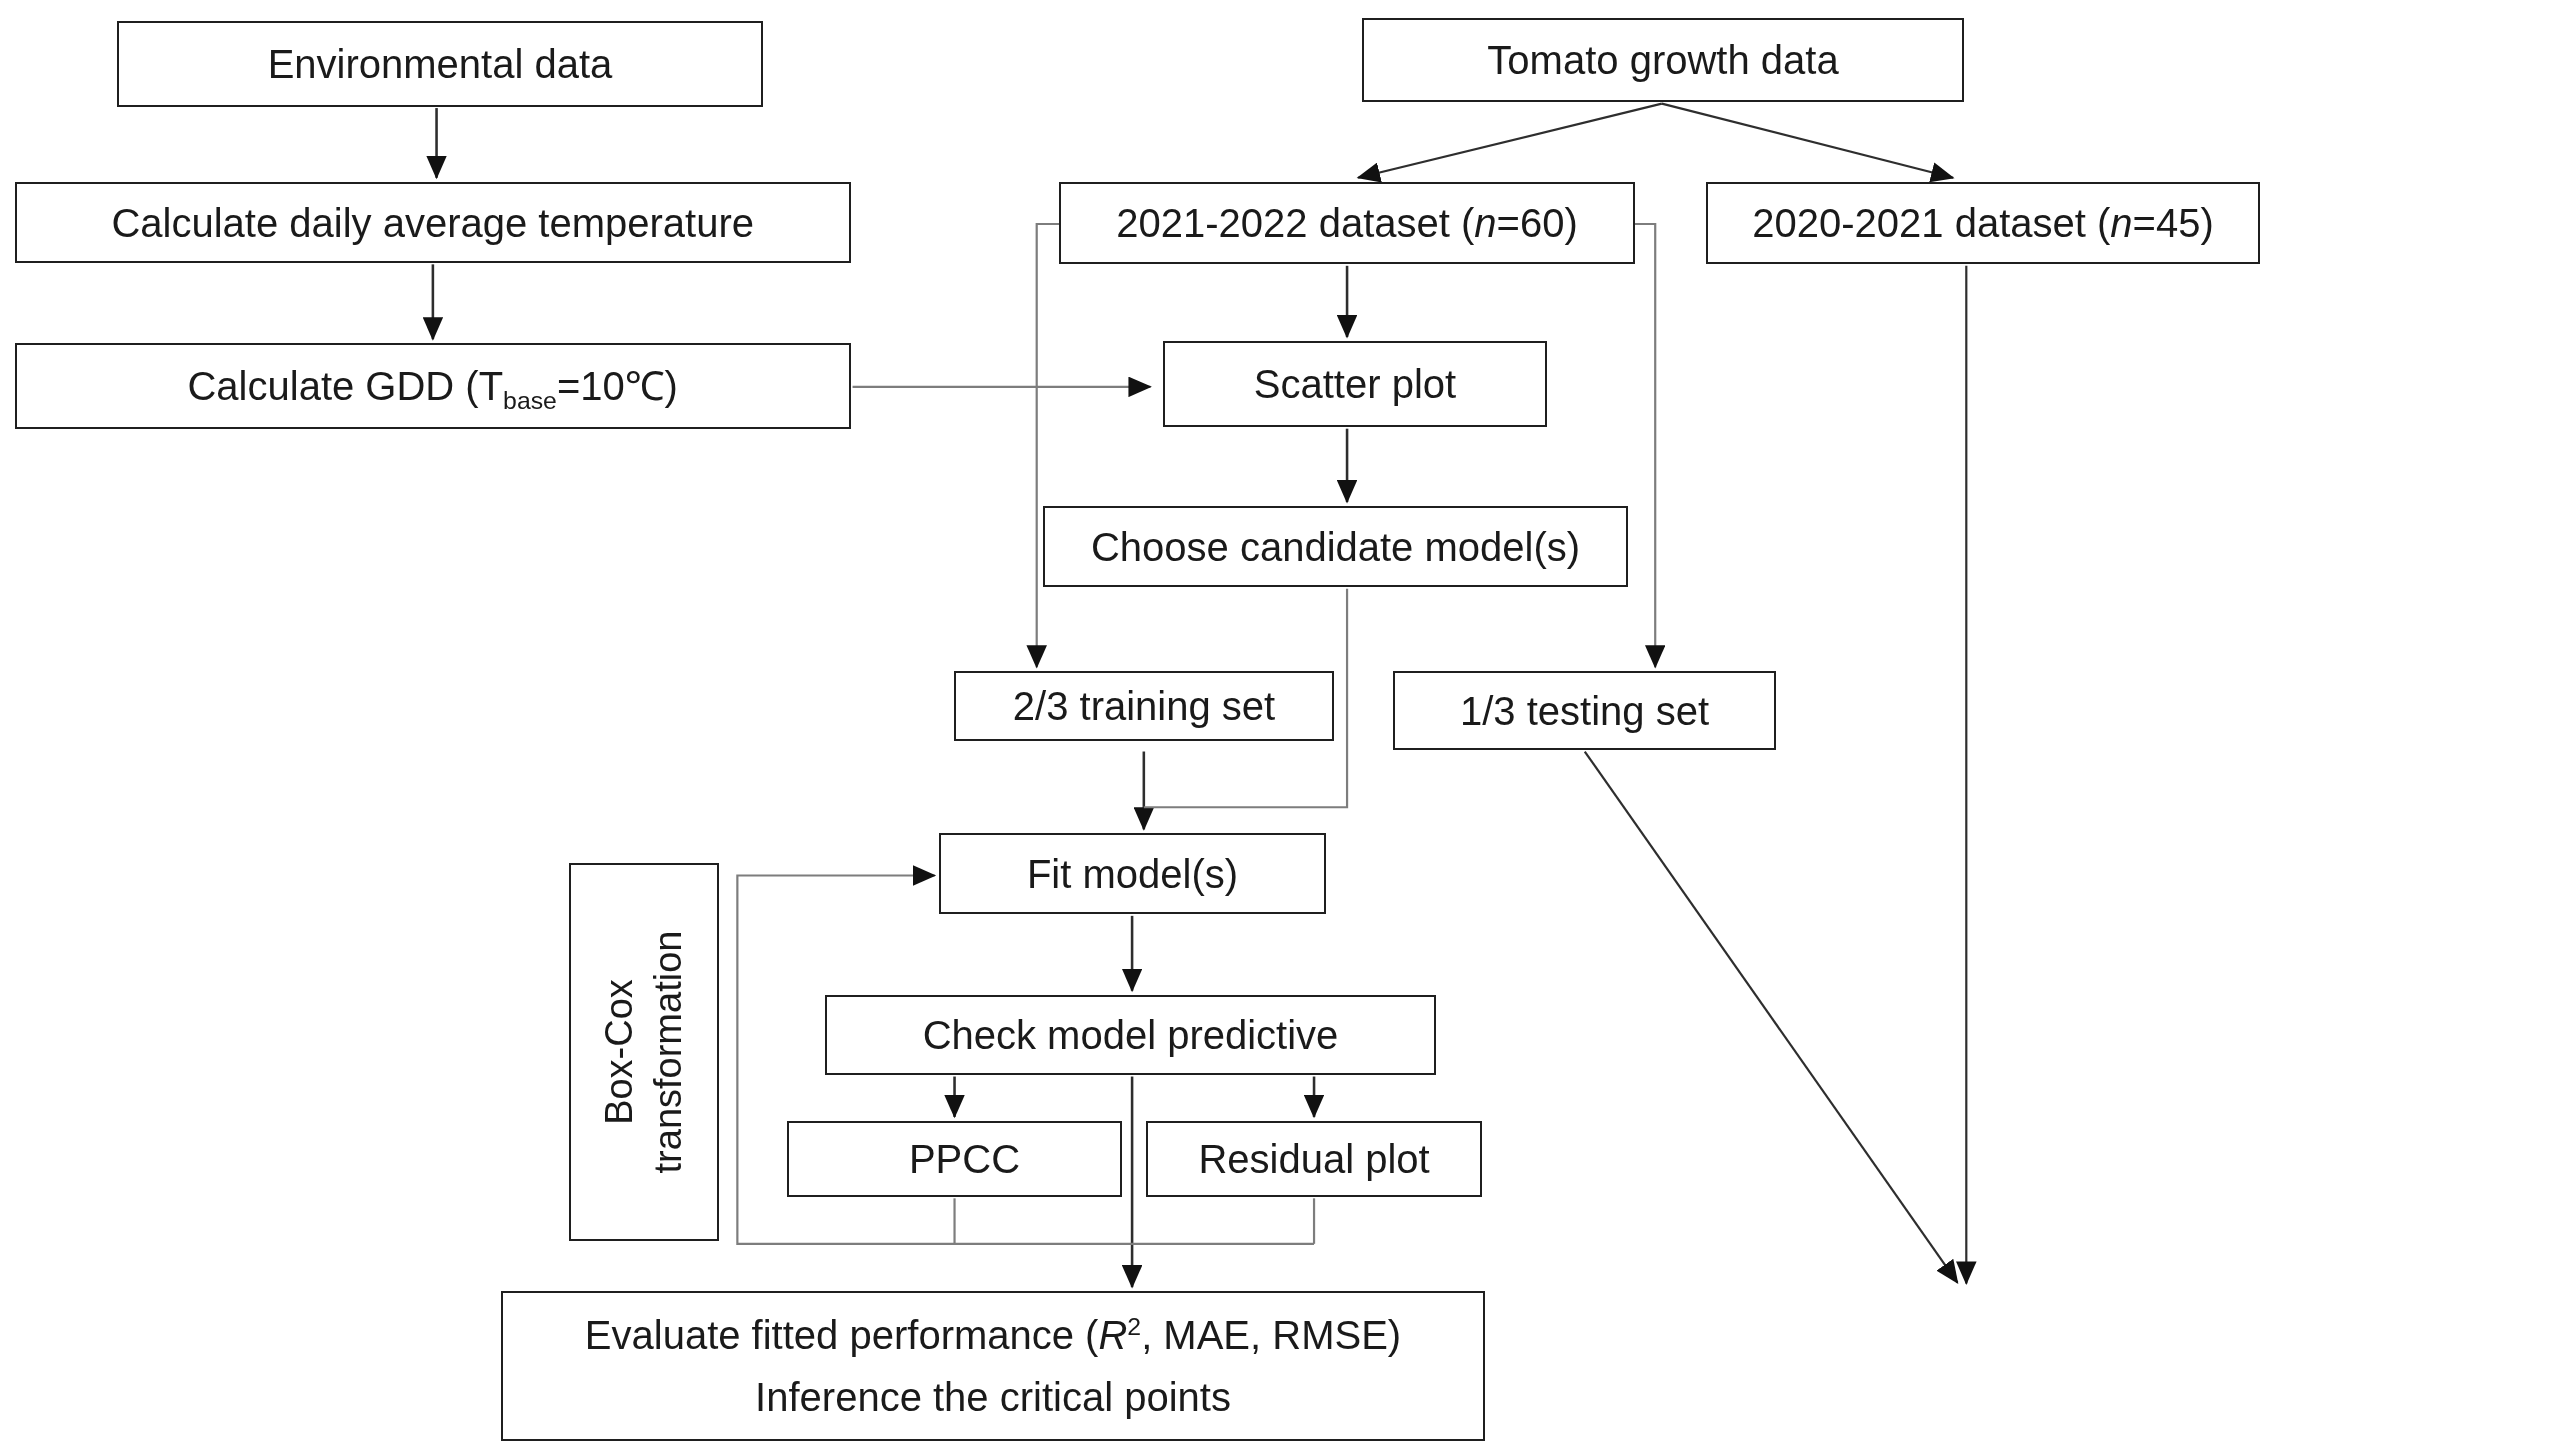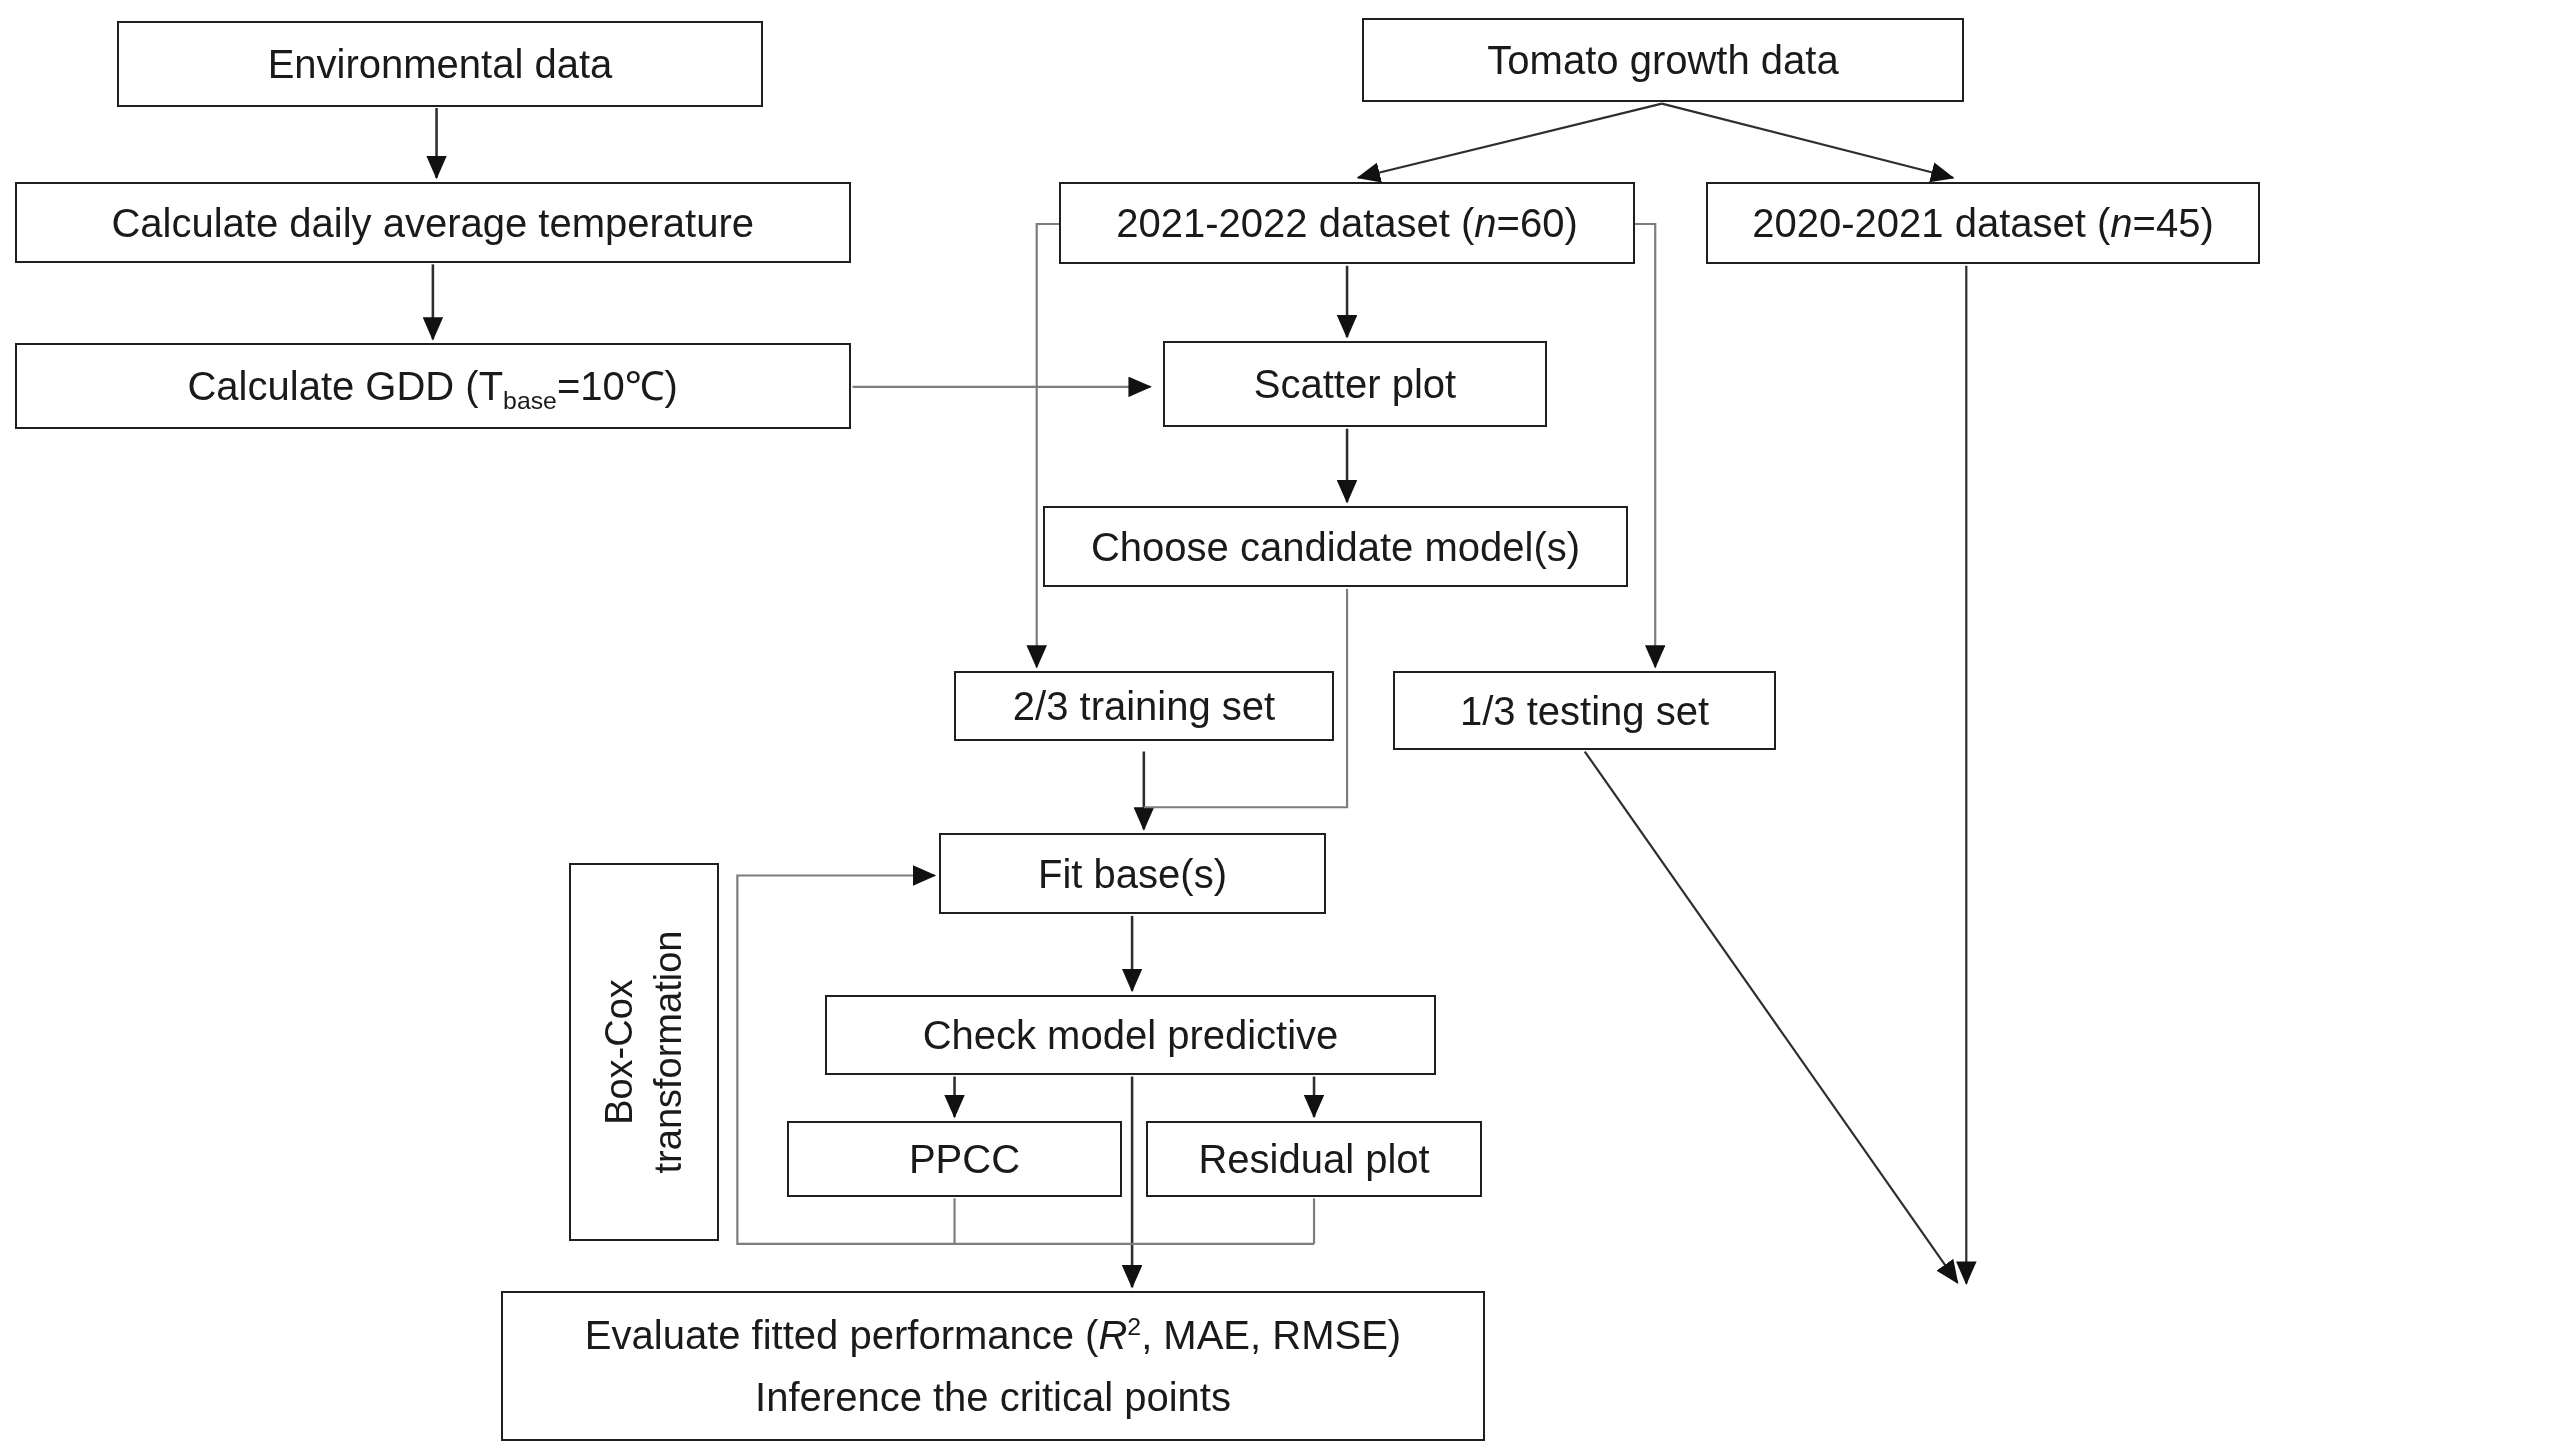--- a/index.html
+++ b/index.html
@@ -105,21 +105,21 @@
 
   <div class="box" style="left:954px;top:671px;width:380px;height:70px;">
     <span>2/3 training set</span>
   </div>
 
   <div class="box" style="left:1393px;top:671px;width:383px;height:79px;">
     <span>1/3 testing set</span>
   </div>
 
   <div class="box" style="left:939px;top:833px;width:387px;height:81px;">
-    <span>Fit base(s)</span>
+    <span>Fit model(s)</span>
   </div>
 
   <div class="box" style="left:825px;top:995px;width:611px;height:80px;">
     <span>Check model predictive</span>
   </div>
 
   <div class="box" style="left:787px;top:1121px;width:335px;height:76px;padding-left:20px;">
     <span>PPCC</span>
   </div>
 

